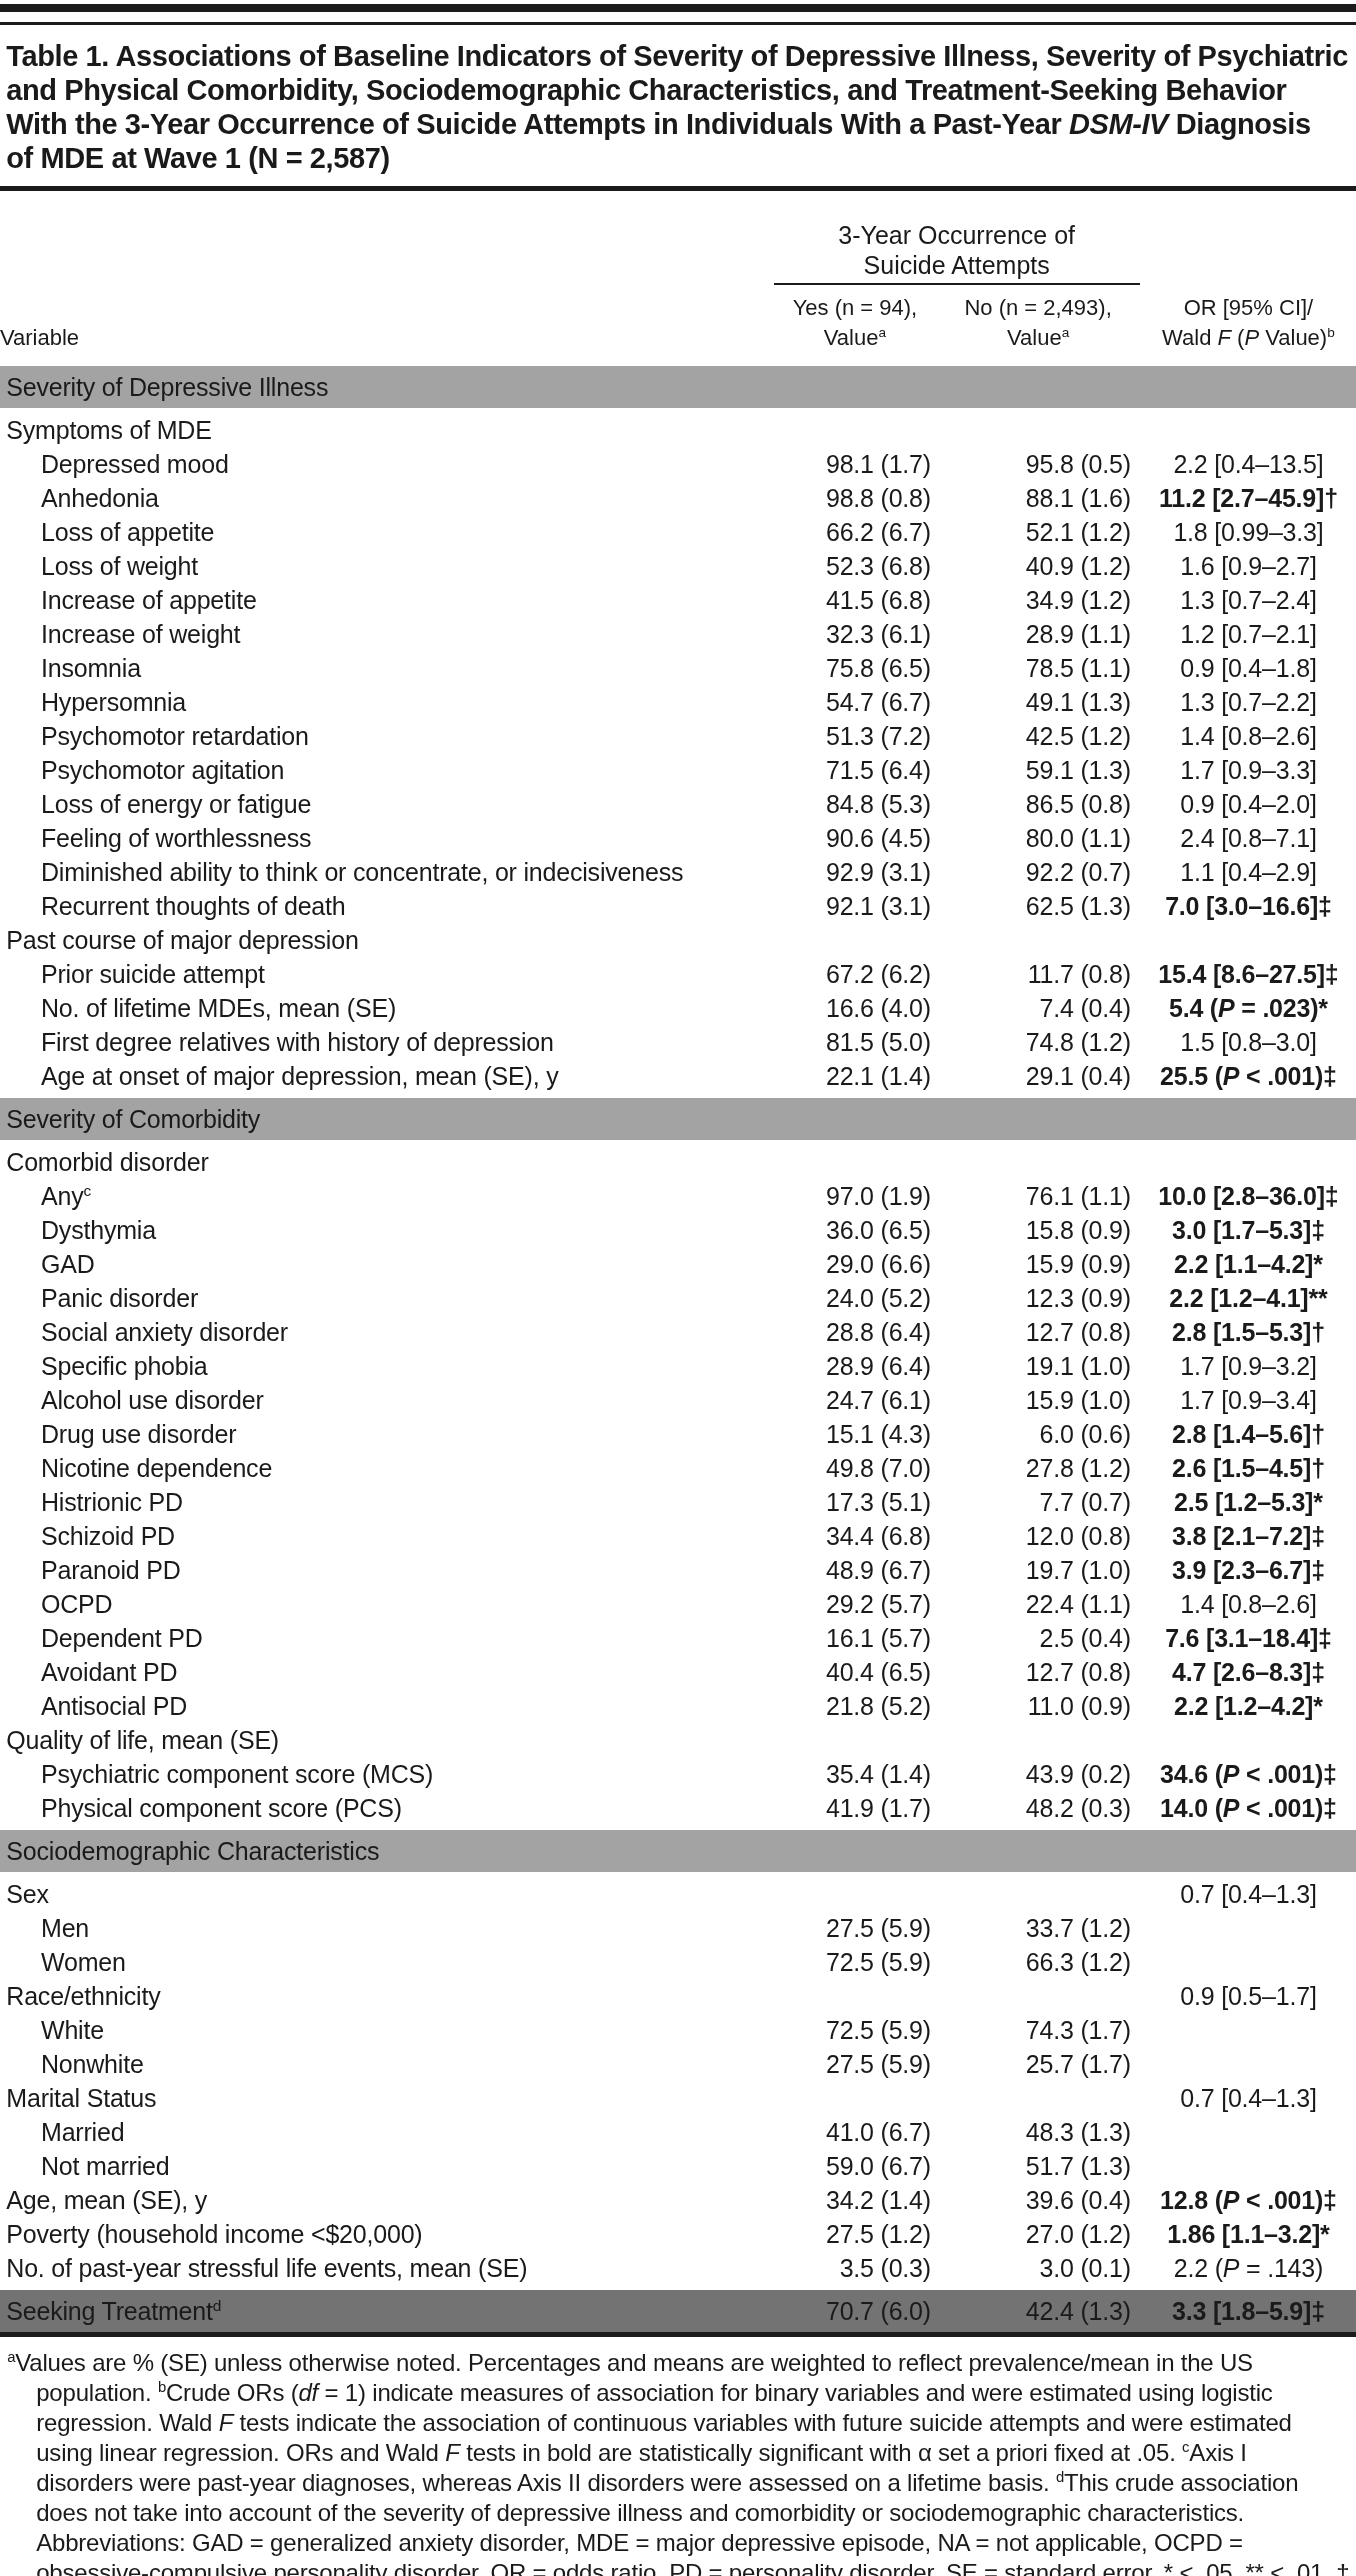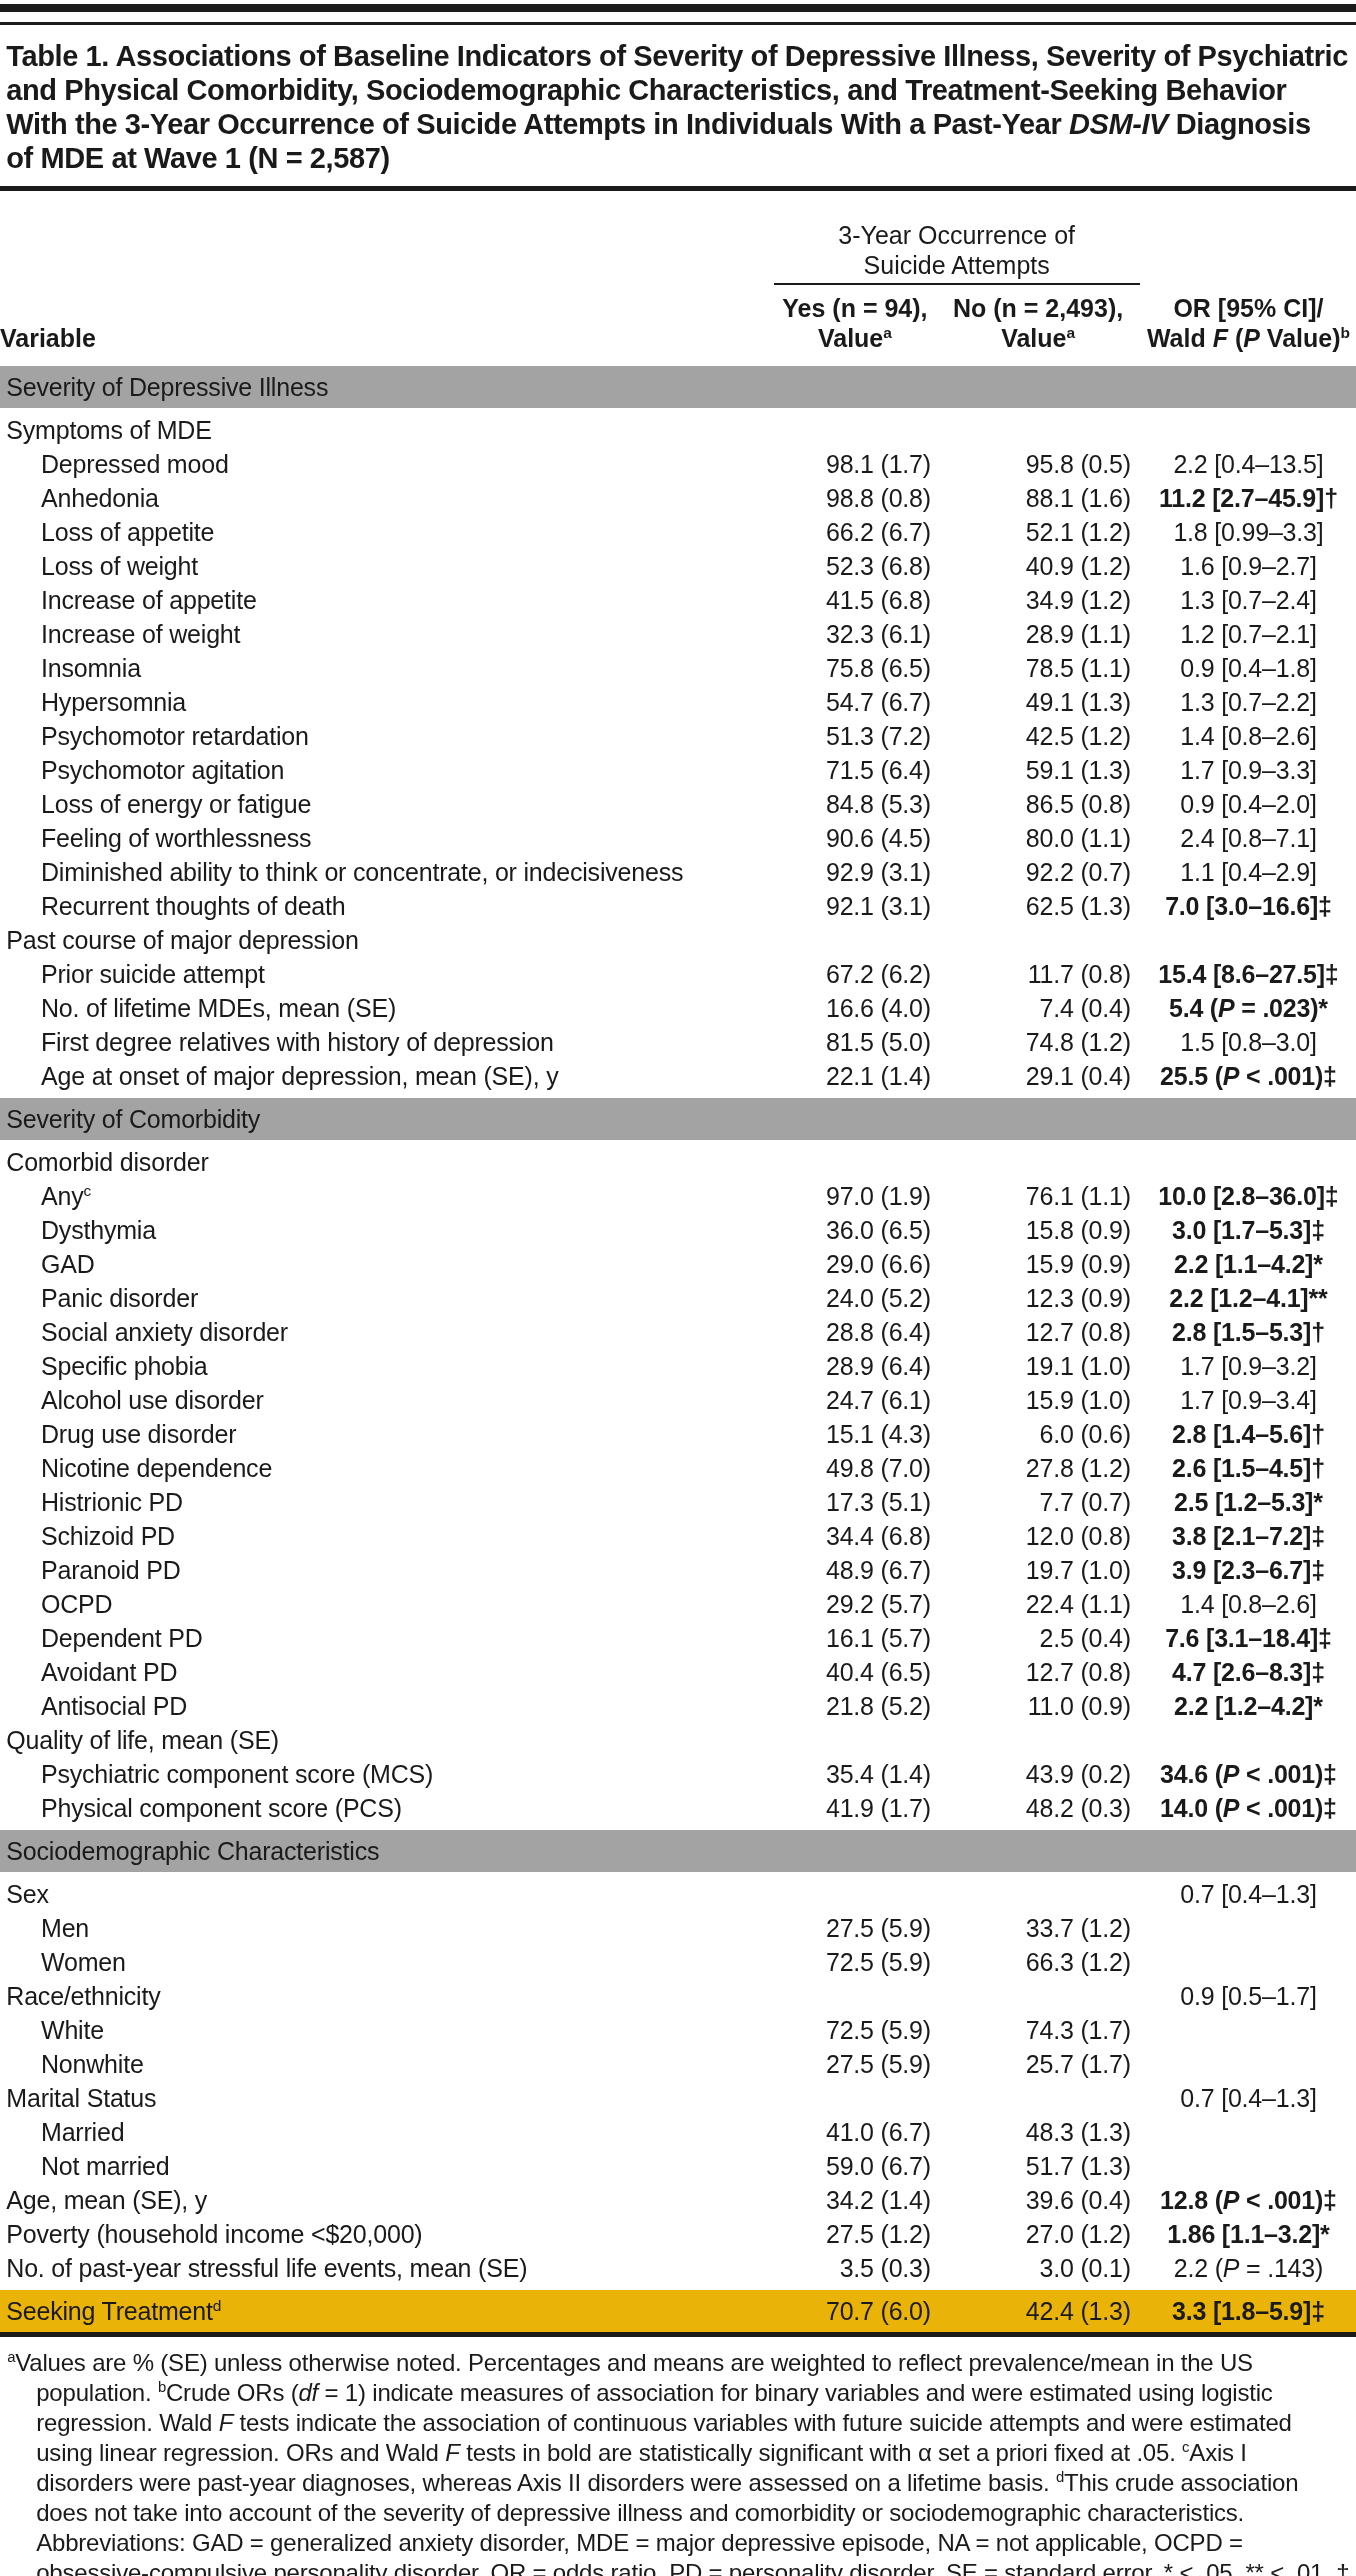--- a/index.html
+++ b/index.html
@@ -6,32 +6,32 @@
   .page{width:1357px;box-sizing:border-box;font-family:"Liberation Sans",sans-serif;color:#1a1a1a;background:#fff;}
   .rule{background:#1b1b1b;width:100%;}
   .rule-top1{height:8px;margin-top:3.6px;}
   .rule-top2{height:2.7px;margin-top:10.8px;}
   .rule-title{height:4.5px;margin-top:9px;}
   .rule-bottom{height:4.5px;}
   .title{font-size:29px;line-height:34px;font-weight:700;letter-spacing:-0.4px;margin:14.4px 7.2px 10.8px 6.3px;}
   table.tbl{width:100%;border-collapse:collapse;table-layout:fixed;}
   col.c-var{width:57%;} col.c-yes{width:12%;} col.c-no{width:15%;} col.c-or{width:16%;}
   .spanner{text-align:center;font-size:25px;line-height:30px;padding-top:29px;padding-bottom:3.6px;border-bottom:2.7px solid #1b1b1b;font-weight:400;}
-  tr.heads th{font-weight:700;font-size:25px;line-height:30px;vertical-align:bottom;padding:8px 0 8px 0;border-bottom:3.6px solid #1b1b1b;}
+  tr.heads th{font-weight:400;font-size:22px;line-height:30px;vertical-align:bottom;padding:8px 0 8px 0;border-bottom:3.6px solid #1b1b1b;}
   th.h-var{text-align:left;padding-left:6.3px;}
   th.h-yes,th.h-no,th.h-or{text-align:center;}
   tbody td{font-size:25px;line-height:29px;height:32px;vertical-align:middle;letter-spacing:-0.2px;}
   td.cell-var{text-align:left;padding-left:6.3px;}
   td.cell-var.ind{padding-left:41px;}
   td.cell-yes{text-align:right;padding-right:5.4px;}
   td.cell-no{text-align:right;padding-right:9px;}
   td.cell-or{text-align:center;}
   td.cell-or.bold{font-weight:700;}
   tr.section td{background:#a3a3a3;border-top:5.4px solid #fff;border-bottom:5.4px solid #fff;height:40px;}
-  tr.gray td{background:#eab308;border-top:5.4px solid #fff;height:40px;}
+  tr.gray td{background:#737373;border-top:5.4px solid #fff;height:40px;}
   .footnote{font-size:24px;line-height:30px;margin:10.8px 7.2px 9px 7.2px;padding-left:29px;text-indent:-29px;letter-spacing:-0.2px;}
   .page sup{font-size:62%;line-height:0;vertical-align:super;}
   .page i{font-style:italic;}
 </style>
 </head>
 <body>
 
 <div class="page">
   <div class="rule rule-top1"></div>
   <div class="rule rule-top2"></div>

